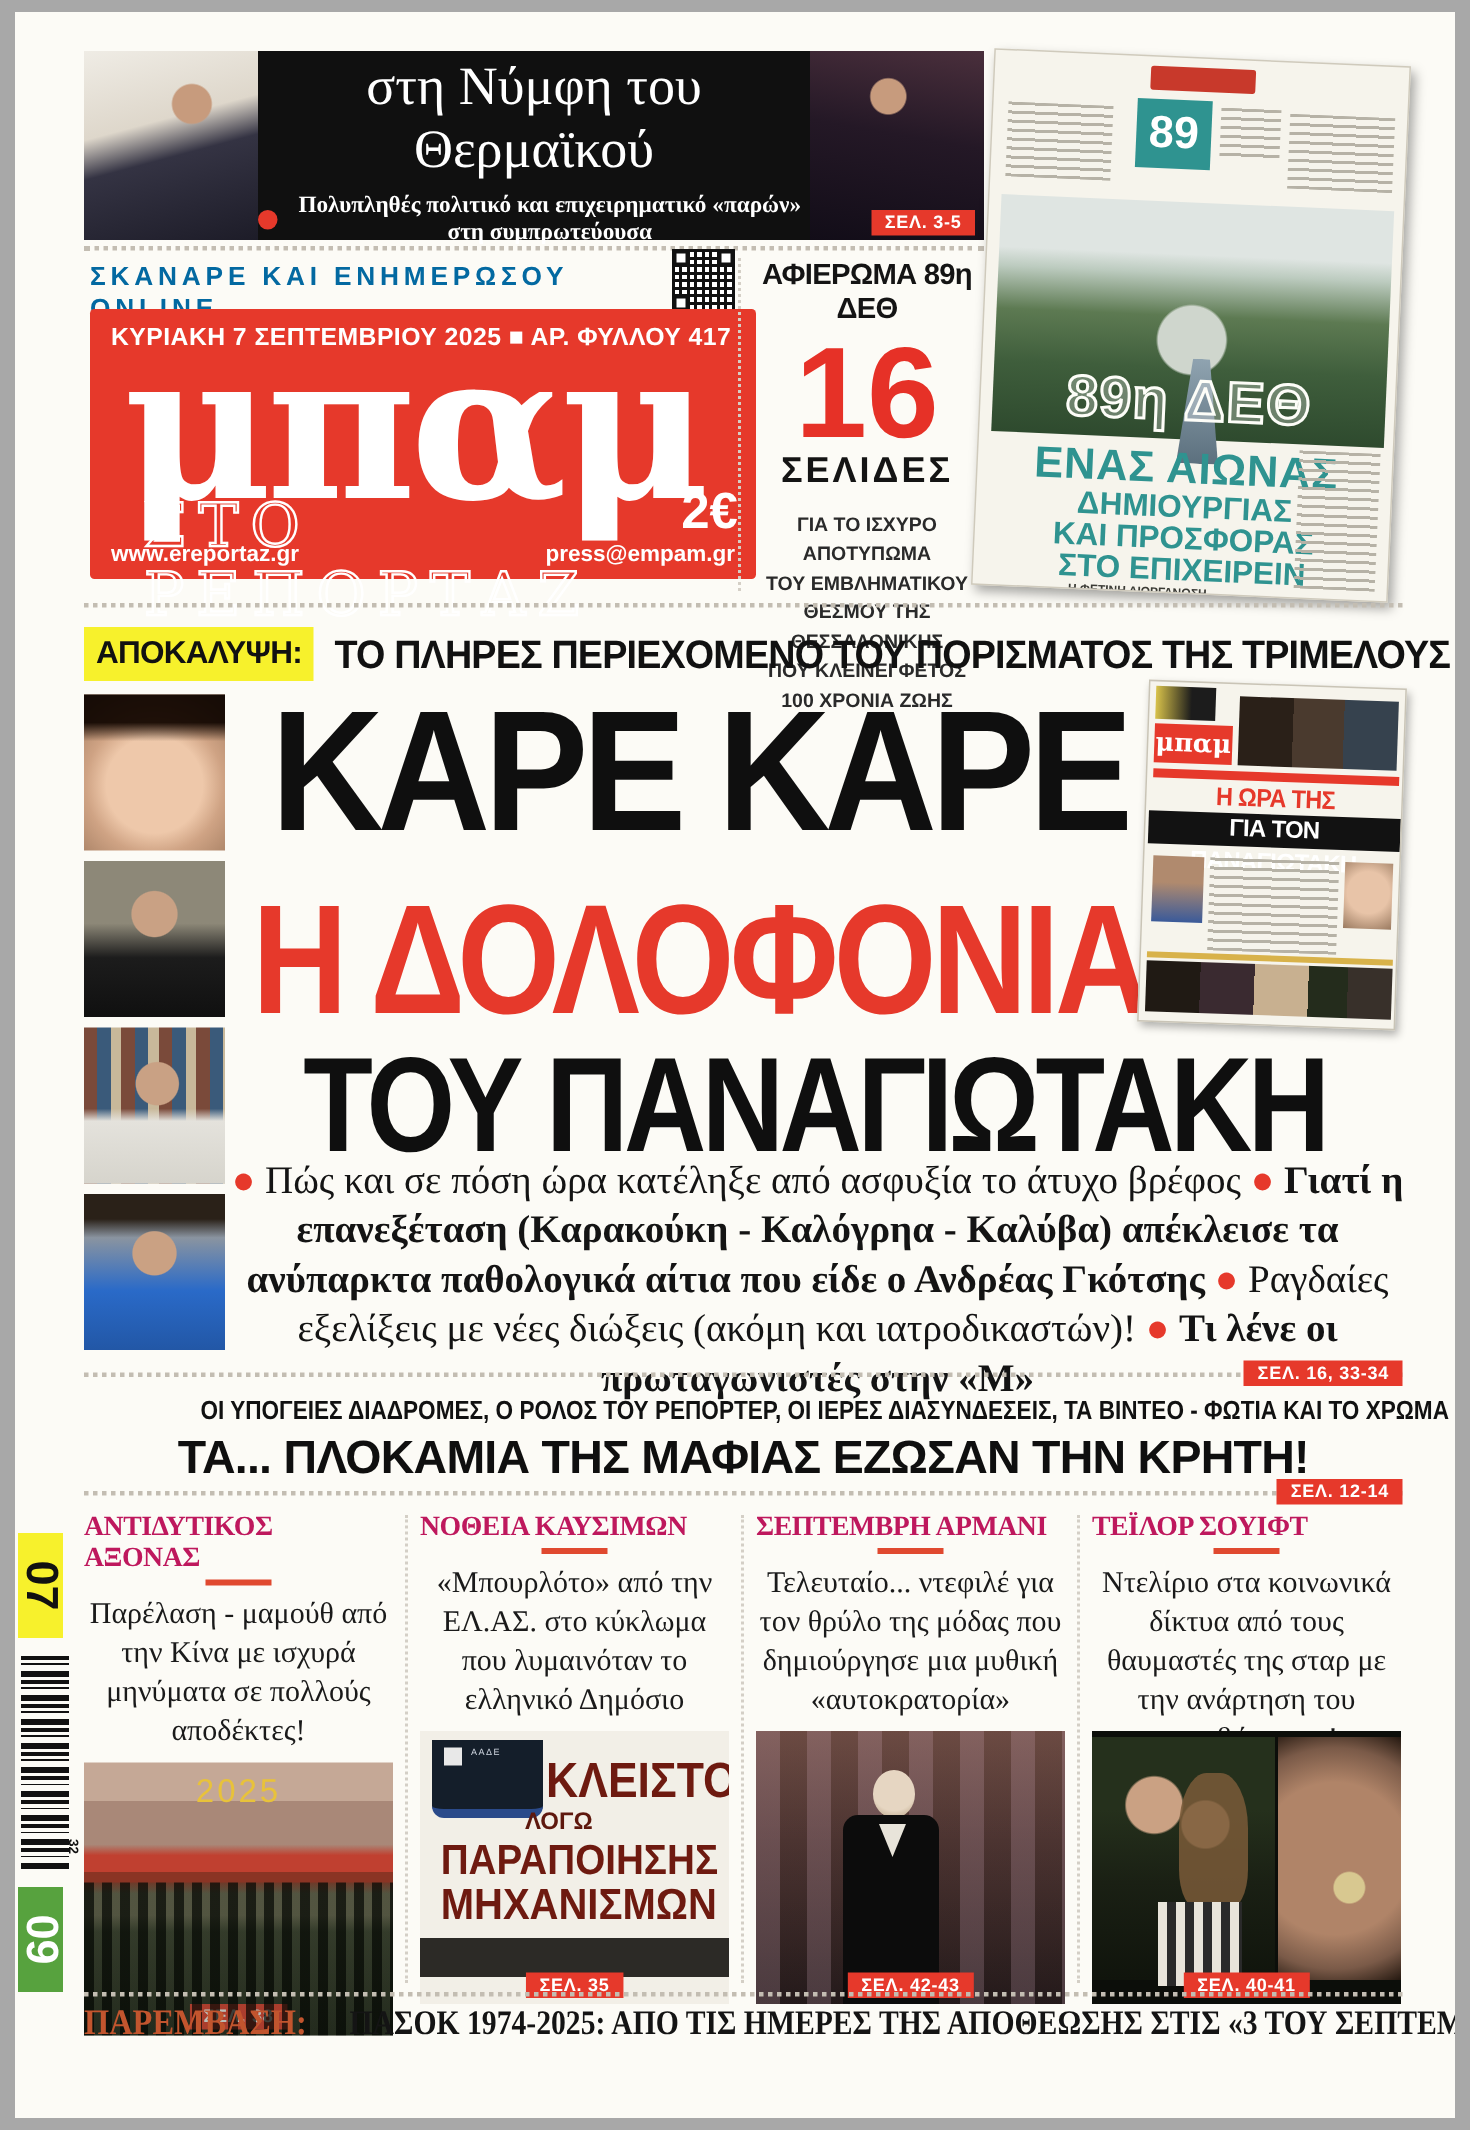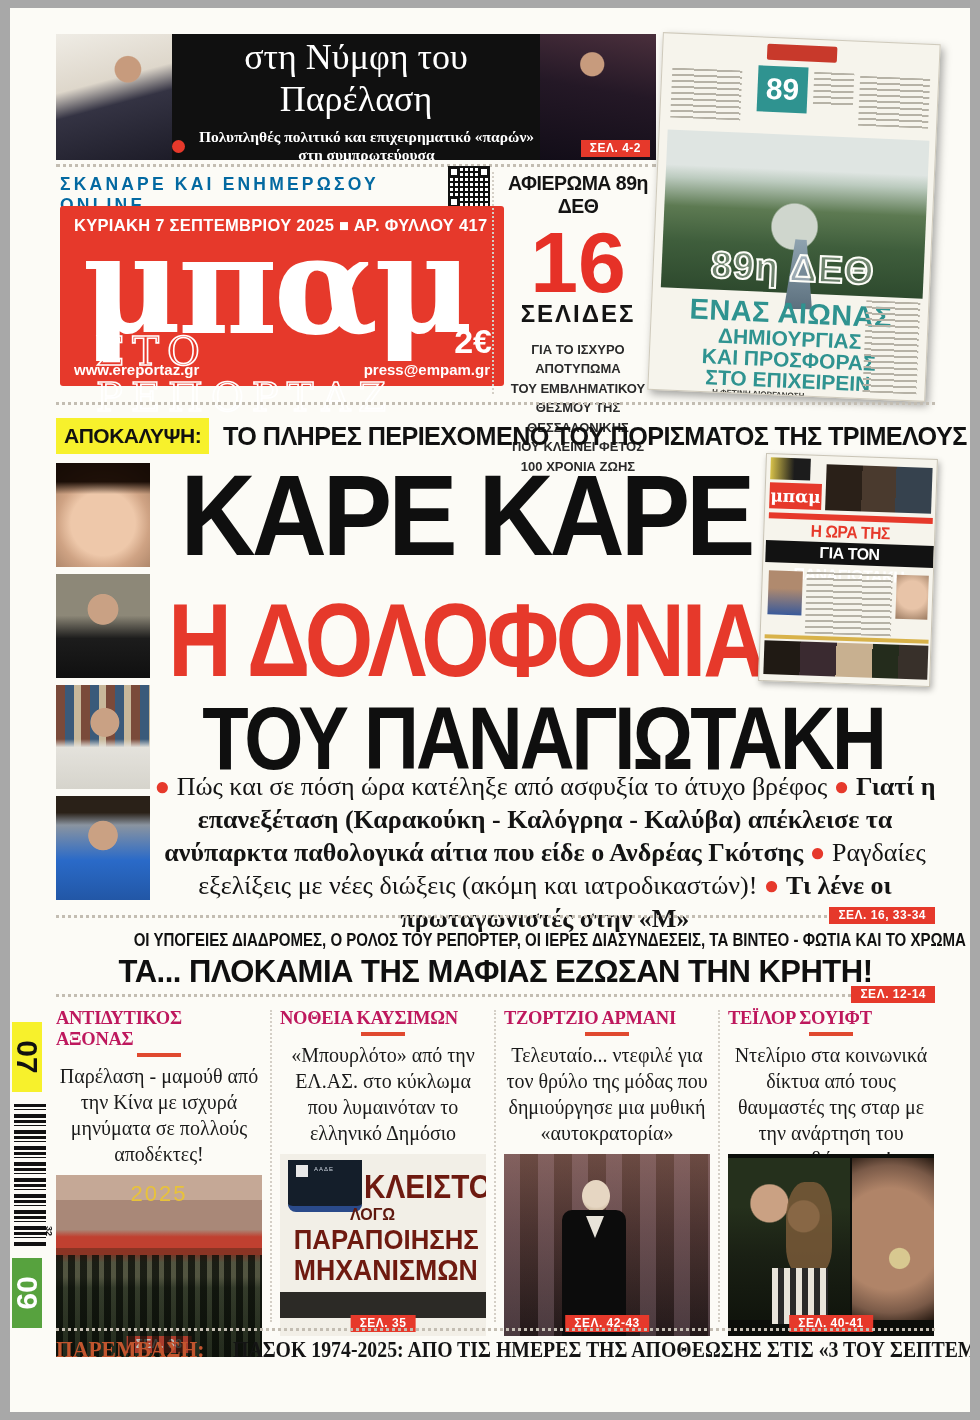--- a/index.html
+++ b/index.html
@@ -195,27 +195,27 @@
 </head>
 <body>
 
 <div class="canvas">
   <div class="page">
 
     <div class="abs banner">
       <div class="abs banner-photo-l"></div>
       <div class="abs banner-photo-r"></div>
       <div class="abs banner-mid serif">
-        <div class="banner-l2">στη Νύμφη του Παρέλαση</div>
+        <div class="banner-l2">στη Νύμφη του Θερμαϊκού</div>
         <div class="banner-sub">
           <span class="reddot"></span>
           <span>Πολυπληθές πολιτικό και επιχειρηματικό «παρών» στη συμπρωτεύουσα</span>
         </div>
       </div>
-      <div class="abs banner-badge selbadge">ΣΕΛ. 4-2</div>
+      <div class="abs banner-badge selbadge">ΣΕΛ. 3-5</div>
     </div>
     <div class="abs dotline" style="left:46px; top:156px; width:600px;"></div>
 
     <div class="abs mag">
       <div class="abs mag-minihead"></div>
       <div class="abs tlines" style="left:10px; top:34px; width:70px; height:50px;"></div>
       <div class="abs tlines" style="left:198px; top:34px; width:70px; height:50px;"></div>
       <div class="abs mag-logo sans">89</div>
       <div class="abs tlines" style="left:152px; top:32px; width:40px; height:34px;"></div>
       <div class="abs mag-photo">
@@ -336,21 +336,21 @@
         <div class="sign-l1">ΚΛΕΙΣΤΟ</div>
         <div class="sign-l2">ΛΟΓΩ</div>
         <div class="sign-l3">ΠΑΡΑΠΟΙΗΣΗΣ</div>
         <div class="sign-l4">ΜΗΧΑΝΙΣΜΩΝ</div>
         <div class="sign-bot"></div>
         <div class="st-badge selbadge">ΣΕΛ. 35</div>
       </div>
     </div>
 
     <div class="abs story" style="left:494px;">
-      <div class="st-kicker">ΤΖΟΡΤΖΙΟ ΑΡΜΑΝΙ</div>
+      <div class="st-kicker">ΣΕΠΤΕΜΒΡΗ ΑΡΜΑΝΙ</div>
       <div class="st-under"></div>
       <div class="st-text serif">Τελευταίο... ντεφιλέ για τον θρύλο της μόδας που δημιούργησε μια μυθική «αυτοκρατορία»</div>
       <div class="st-photo ph-armani">
         <div class="armani-head"></div>
         <div class="armani-fig"></div>
         <div class="armani-shirt"></div>
         <div class="st-badge selbadge">ΣΕΛ. 42-43</div>
       </div>
     </div>
 

